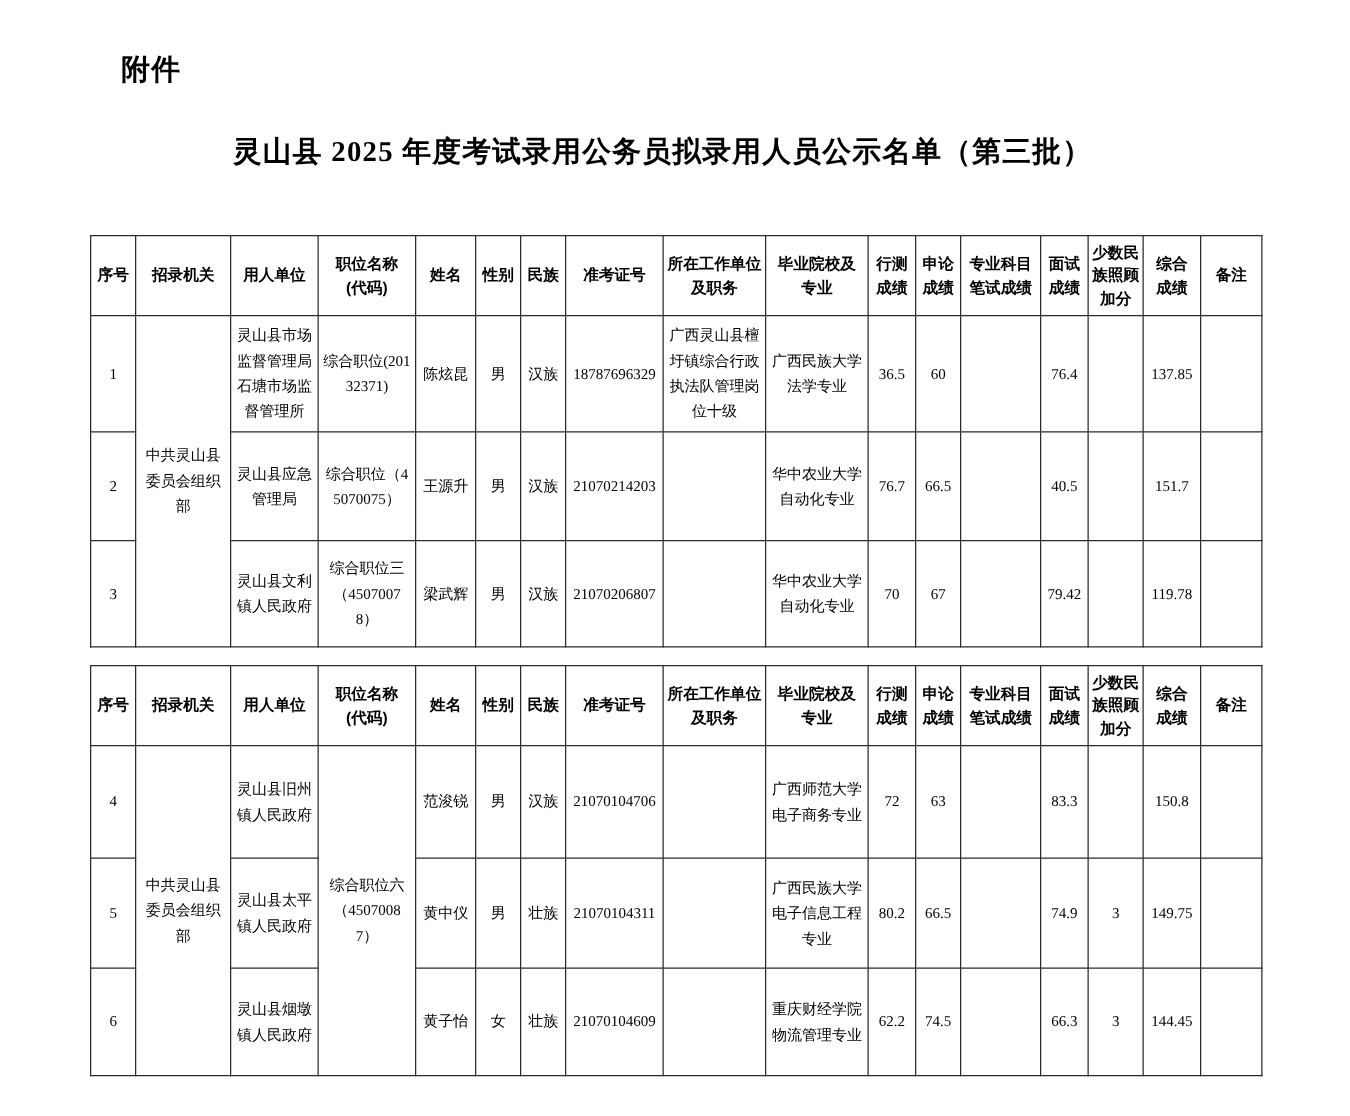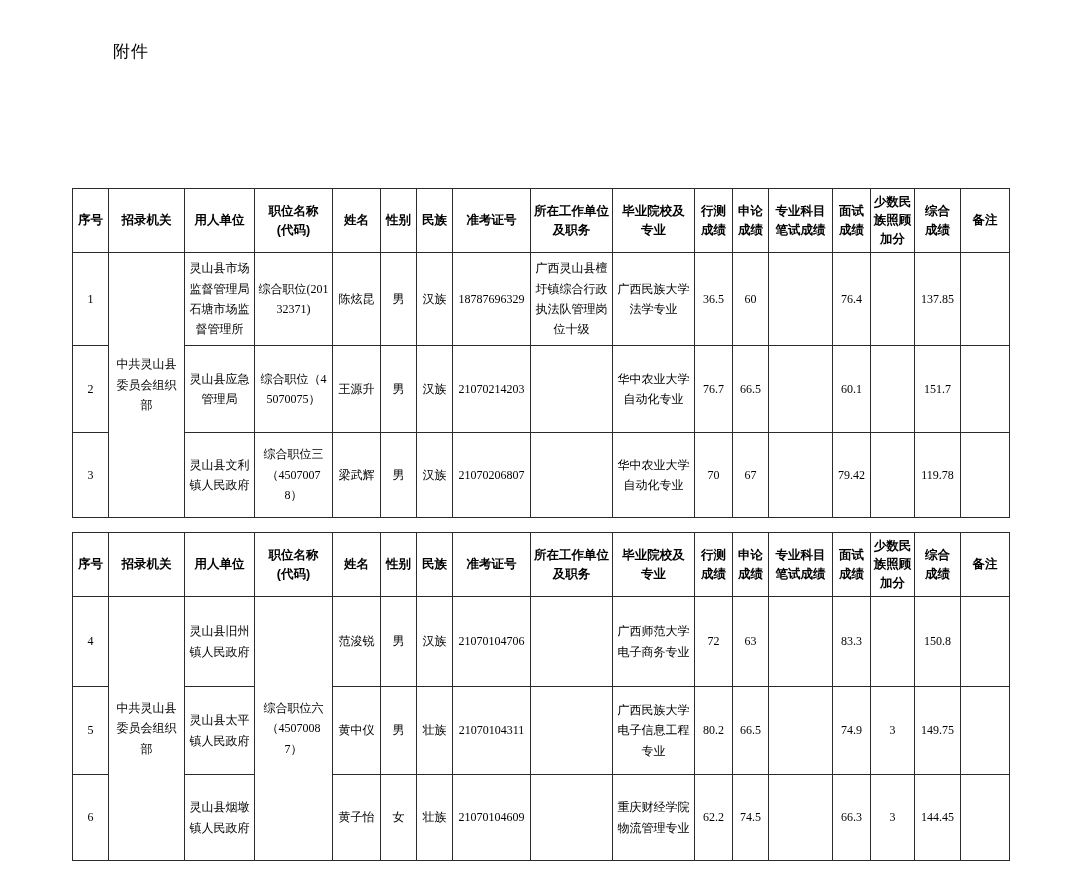--- a/index.html
+++ b/index.html
@@ -10,24 +10,24 @@
     color: #000000;
   }
   .page {
     position: relative;
     width: 1080px; height: 893px;
     background: #ffffff;
     overflow: hidden;
   }
   .attachment-label {
     position: absolute;
-    left: 113px; top: 40px;
+    left: 97px; top: 40px;
     font-family: "Liberation Sans", "DejaVu Sans", sans-serif;
-    font-weight: normal;
-    font-size: 17px;
+    font-weight: bold;
+    font-size: 23px;
     letter-spacing: 1px;
   }
   .page-title {
     position: absolute;
     left: 0; top: 106px;
     width: 1060px;
     text-align: center;
     font-family: "Liberation Serif", "DejaVu Serif", serif;
     font-weight: bold;
     font-size: 23px;
@@ -64,20 +64,21 @@
     padding: 2px 3px;
     word-break: break-all;
   }
 </style>
 </head>
 <body>
 
 <div class="page">
   <div class="attachment-label">附件</div>
 
+  <div class="page-title">灵山县 2025 年度考试录用公务员拟录用人员公示名单（第三批）</div>
 
   <table class="roster" id="table-0">
       <colgroup>
         <col style="width: 36px;">
         <col style="width: 76px;">
         <col style="width: 70px;">
         <col style="width: 78px;">
         <col style="width: 48px;">
         <col style="width: 36px;">
         <col style="width: 36px;">
@@ -149,21 +150,21 @@
           <td>综合职位（45070075）</td>
           <td>王源升</td>
           <td>男</td>
           <td>汉族</td>
           <td>21070214203</td>
           <td></td>
           <td>华中农业大学自动化专业</td>
           <td>76.7</td>
           <td>66.5</td>
           <td></td>
-          <td>60.1</td>
+          <td>40.5</td>
           <td></td>
           <td>151.7</td>
           <td></td>
         </tr>
         <tr style="height: 85px;">
           <td>3</td>
           <td>灵山县文利镇人民政府</td>
           <td>综合职位三（45070078）</td>
           <td>梁武辉</td>
           <td>男</td>

